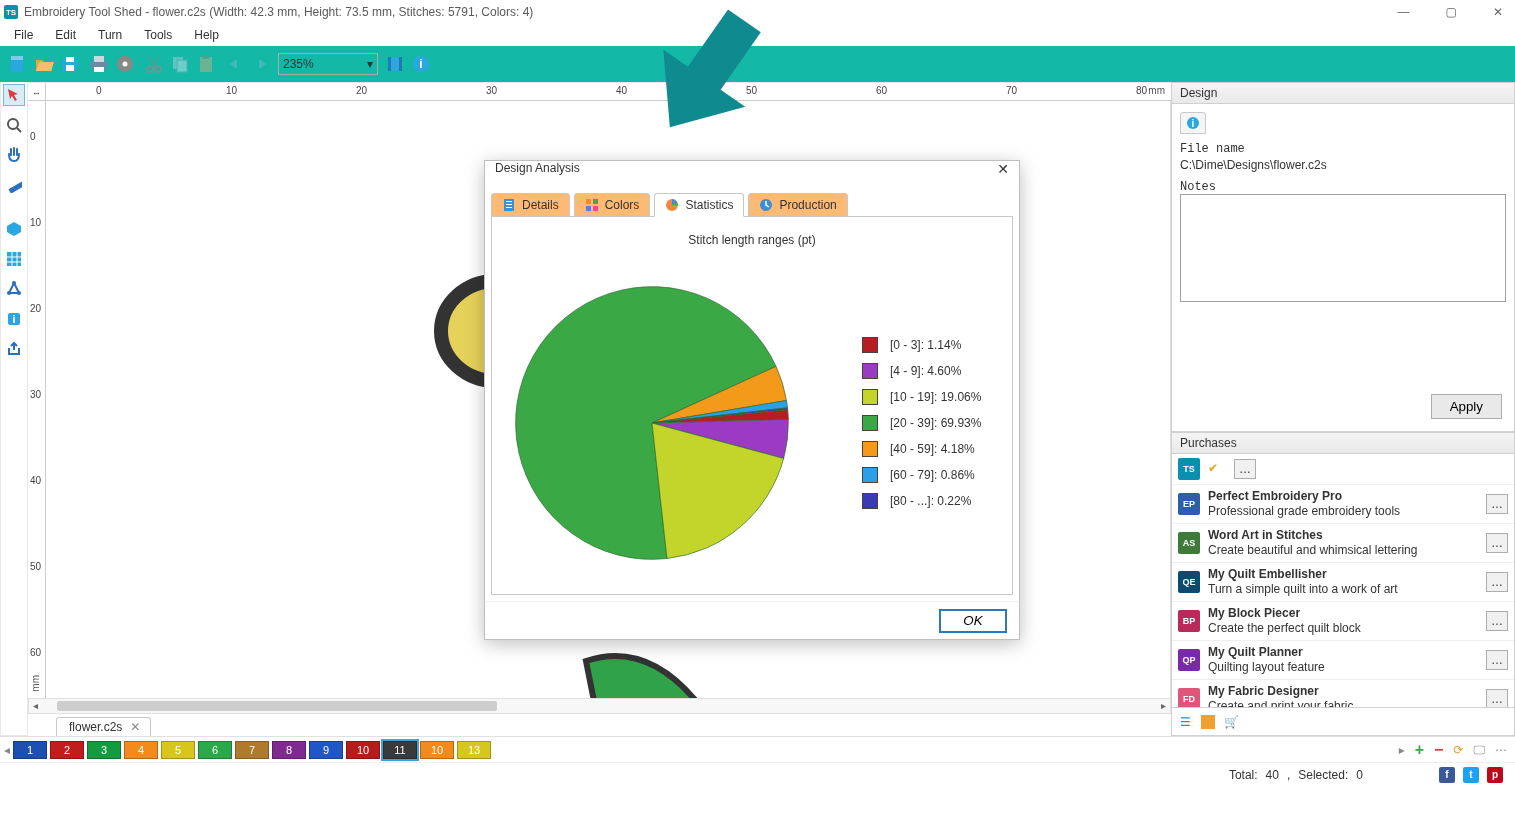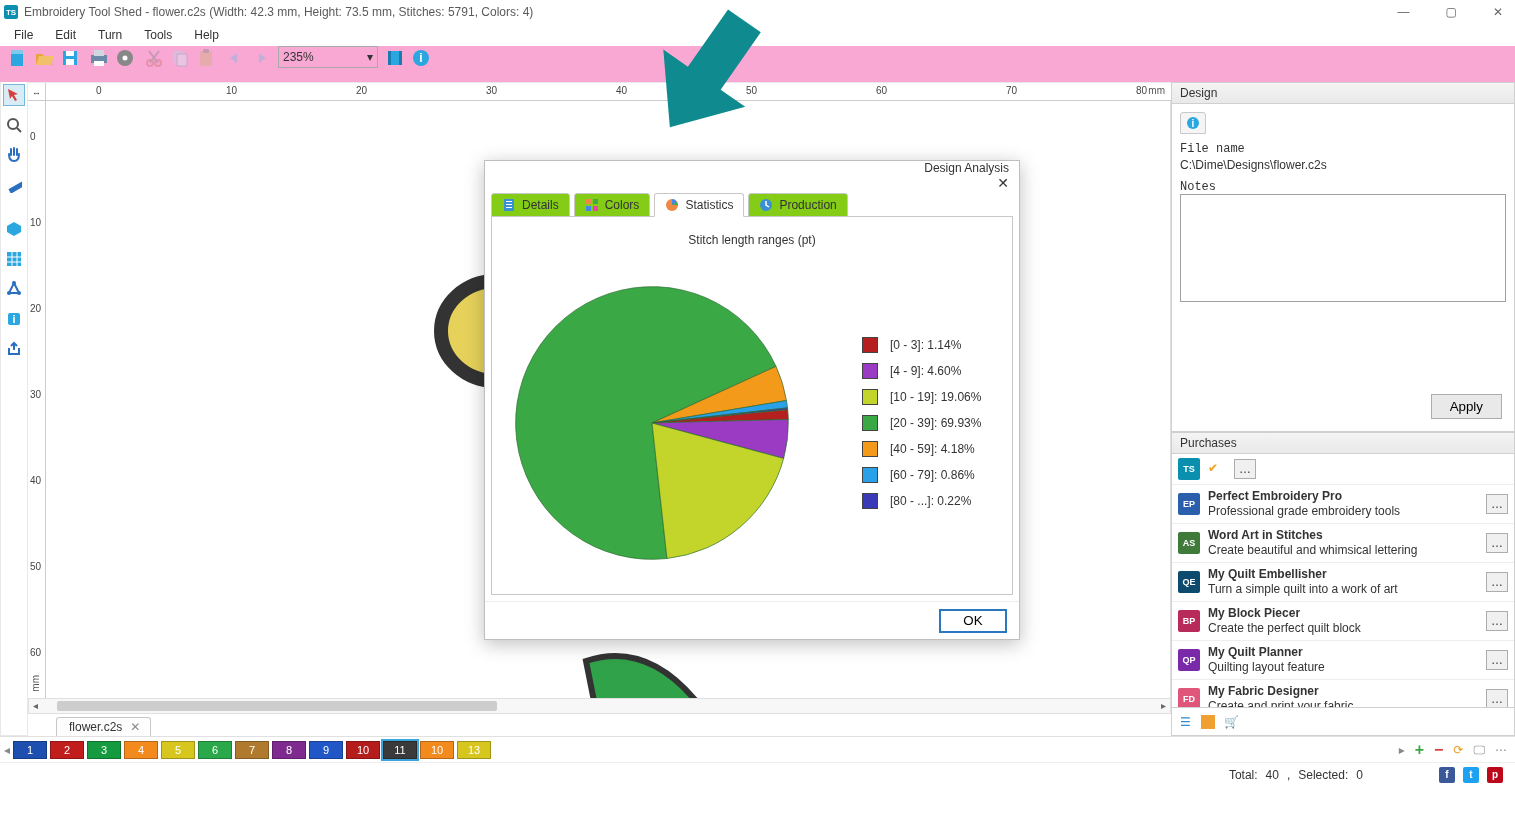--- a/index.html
+++ b/index.html
@@ -10,21 +10,21 @@
   .titlebar .left { display: flex; align-items: center; gap: 6px; color: #5a5a5a; font-size: 12px; }
   .titlebar .appicon { width: 14px; height: 14px; background: #0a8fae; border-radius: 2px; color: #fff; display: flex; align-items: center; justify-content: center; font-size: 8px; font-weight: bold; }
   .wincontrols { display: flex; gap: 20px; color: #666; }
   .wincontrols span { cursor: default; padding: 0 8px; }
 
   
   .menubar { height: 22px; display: flex; align-items: center; padding: 0 4px; background: #fff; gap: 2px; }
   .menubar span { padding: 2px 10px; color: #333; }
 
   
-  .toolbar { height: 36px; display: flex; align-items: flex-start; padding: 0 6px; background: #f9a8d4; gap: 2px; }
+  .toolbar { height: 36px; display: flex; align-items: center; padding: 0 6px; background: #14b8a6; gap: 2px; }
   .tb-btn { width: 24px; height: 24px; display: flex; align-items: center; justify-content: center; }
   .tb-sep { width: 1px; height: 22px; }
   .zoom-sel { width: 100px; height: 22px; border: 1px solid #aaa; padding: 0 4px; display:flex; align-items:center; justify-content:space-between; }
 
   
   .mainrow { display: flex; height: 654px; }
   .lefttools { width: 28px; background: #fff; display: flex; flex-direction: column; align-items: center; padding-top: 2px; gap: 8px; border:1px solid #e8e8e8; border-top:none; }
   .lefttools .lt { width: 22px; height: 22px; display: flex; align-items: center; justify-content: center; }
   .lt.sel { background:#d8ecf6; border:1px solid #76b8e0; }
 
@@ -82,33 +82,33 @@
   .swatch { width:34px; height:18px; color:#fff; display:flex; align-items:center; justify-content:center; font-size:11px; border:1px solid rgba(0,0,0,.25); }
   .swatch.sel { outline:2px solid #3ba6de; }
   .cs-right { position:absolute; right:8px; display:flex; gap:10px; align-items:center; }
 
   
   .statusbar { height:24px; display:flex; align-items:center; justify-content:flex-end; padding:0 12px; gap:8px; font-size:12px; color:#333; border-top:1px solid #eee; }
   .social { width:16px; height:16px; color:#fff; display:inline-flex; align-items:center; justify-content:center; font-size:10px; font-weight:bold; border-radius:2px; }
 
   
   .dialog { position:absolute; left:484px; top:160px; width:536px; height:480px; background:#fff; border:1px solid #bfbfbf; box-shadow:0 4px 18px rgba(0,0,0,.25); display:flex; flex-direction:column; }
-  .dlg-title { height:28px; display:flex; align-items:flex-end; justify-content:space-between; padding:0 10px; font-size:12px; color:#333;flex-direction:column; }
+  .dlg-title { height:28px; display:flex; align-items:flex-start; justify-content:space-between; padding:0 10px; font-size:12px; color:#333; }
   .dlg-close { font-size:14px; }
   .dlg-tabs { display:flex; gap:4px; padding:4px 6px 0 6px; }
-  .dlg-tab { border:1px solid #c8c8c8; padding:4px 10px; background:#84cc16; display:flex; align-items:center; gap:6px; border-radius:3px 3px 0 0; font-size:12px; }
+  .dlg-tab { border:1px solid #c8c8c8; padding:4px 10px; background:#fdba74; display:flex; align-items:center; gap:6px; border-radius:3px 3px 0 0; font-size:12px; }
   .dlg-tab.active { background:#fff; border-bottom-color:#fff; position:relative; z-index:2; }
   .dlg-body { flex:1; border:1px solid #c8c8c8; margin:0 6px 6px 6px; margin-top:-1px; padding:10px; display:flex; flex-direction:column; }
   .chart-title { text-align:center; margin:6px 0 14px 0; color:#333; }
   .chart-row { flex:1; display:flex; align-items:center; gap:30px; }
   .legend { display:flex; flex-direction:column; gap:10px; font-size:12px; color:#333; }
   .legend-item { display:flex; align-items:center; gap:12px;margin-left:30px; }
   .legend-sw { width:16px; height:16px; border:1px solid #444; }
   .dlg-footer { height:38px; display:flex; align-items:center; justify-content:flex-end; padding:0 12px; border-top:1px solid #eee; }
-  .okbtn { width:68px; height:24px; border:2px solid #2b77c0; background:#fff; }
+  .okbtn { width:68px; height:24px; border:2px solid #2b77c0; background:#fff;font-style:italic; }
 
   svg { display:block; }
 </style>
 </head>
 <body>
 
 <div class="titlebar">
   <div class="left">
     <span class="appicon">TS</span>
     <span>Embroidery Tool Shed - flower.c2s (Width: 42.3 mm, Height: 73.5 mm, Stitches: 5791, Colors: 4)</span>

